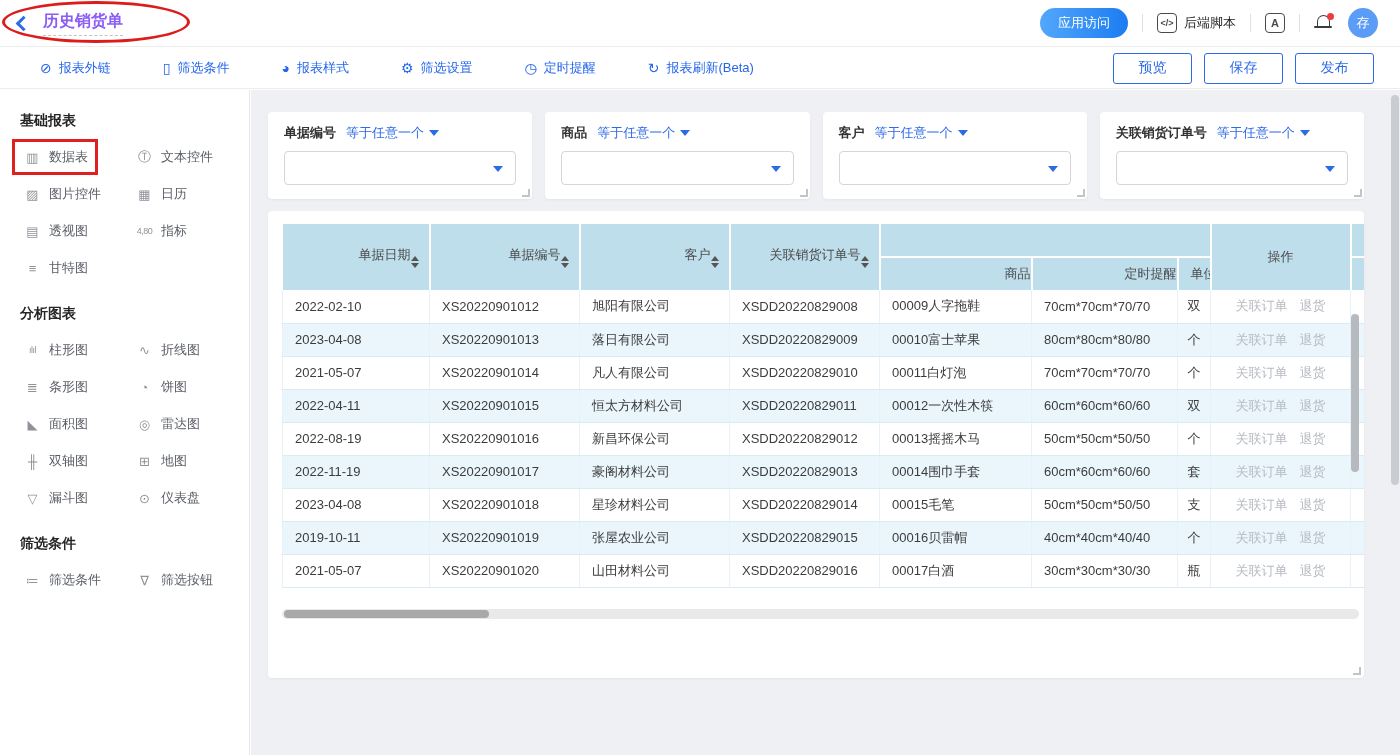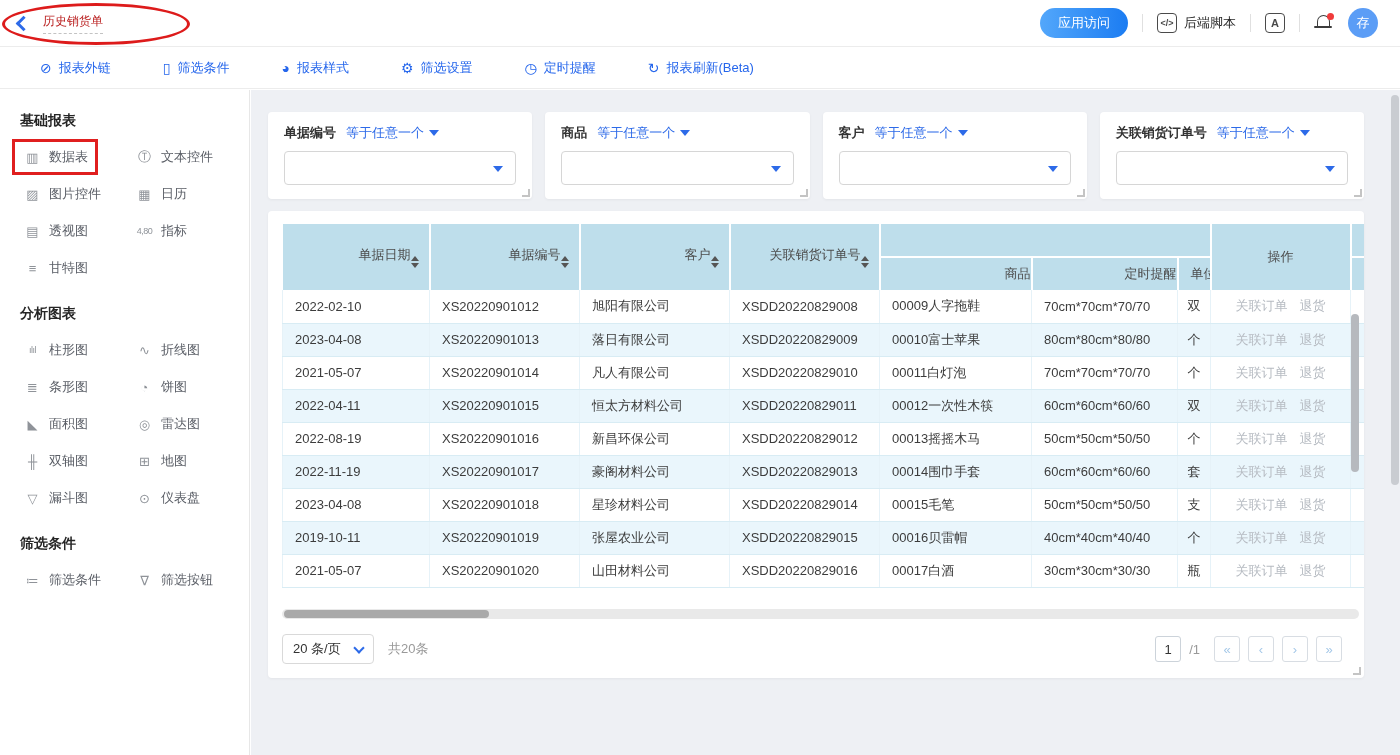--- a/index.html
+++ b/index.html
@@ -7,21 +7,21 @@
   body { font-family:"Liberation Sans","DejaVu Sans",sans-serif; background:#fff; color:#333; }
   .page { position:relative; width:1400px; height:755px; overflow:hidden; background:#fff; }
 
   
   .topbar { position:absolute; top:0; left:0; right:0; height:47px; background:#fff;
             border-bottom:1px solid #ececec; display:flex; align-items:center;
             justify-content:space-between; padding:0 22px 0 18px; z-index:5; }
   .topbar-left { display:flex; align-items:center; gap:14px; position:relative; }
   .back-ic { width:11px; height:11px; border-left:3px solid #2d6ae8; border-bottom:3px solid #2d6ae8;
              transform:rotate(45deg); cursor:pointer; margin-top:1px; }
-  .page-title { font-size:12px; font-weight:normal; color:#b91c1c; border-bottom:1px dashed #c3c3c3; padding-bottom:3px; }
+  .page-title { font-size:16px; font-weight:bold; color:#8b5cf6; border-bottom:1px dashed #c3c3c3; padding-bottom:3px; }
   .annot-ellipse { position:absolute; left:-16px; top:-10px; width:188px; height:42px;
                    border:3px solid #dd1b1b; border-radius:50%; pointer-events:none; }
   .topbar-right { display:flex; align-items:center; gap:14px; }
   .pill-btn { height:30px; padding:0 18px; border:none; border-radius:16px; color:#fff; font-size:13px;
               background:linear-gradient(90deg,#53a7fb,#1b7cf2); cursor:pointer; font-family:inherit; }
   .vdiv { width:1px; height:18px; background:#e0e0e0; }
   .hbtn { display:flex; align-items:center; gap:7px; font-size:13px; color:#262626; cursor:pointer; }
   .sq-ic { width:20px; height:20px; border:1.5px solid #4a4a4a; border-radius:4px; color:#4a4a4a;
            font-size:9px; display:flex; align-items:center; justify-content:center; font-weight:bold; }
   .bell-wrap { position:relative; width:20px; height:20px; cursor:pointer; }
@@ -176,20 +176,25 @@
         </div>
         <div class="tb-item">
           <span class="ic">◷</span>
           <span>定时提醒</span>
         </div>
         <div class="tb-item">
           <span class="ic">↻</span>
           <span>报表刷新(Beta)</span>
         </div>
       </div>
+    <div class="tb-actions">
+      <button class="ol-btn">预览</button>
+      <button class="ol-btn">保存</button>
+      <button class="ol-btn">发布</button>
+    </div>
   </nav>
 
   <aside class="sidebar" id="sidebar">
       <div class="sb-section">
         <h3>基础报表</h3>
         <div class="sb-grid">
           <div class="sb-item annotated">
             <span class="ic">▥</span>
             <span>数据表</span>
           </div>
@@ -481,35 +486,18 @@
               </tr>
             </tbody>
         </table>
       </div>
 
       <div class="v-scroll"></div>
       <div class="h-scroll">
           <span class="h-thumb"></span>
         </div>
 
-      <div class="tfoot">
-        <div class="tf-left">
-          <div class="psize">
-            <span>20 条/页</span>
-            <span class="chev-dn"></span>
-          </div>
-          <span class="tf-total">共20条</span>
-        </div>
-        <div class="tf-right">
-          <span class="pg-box">1</span>
-          <span class="pg-total">/1</span>
-          <span class="nav-btn">«</span>
-          <span class="nav-btn">‹</span>
-          <span class="nav-btn">›</span>
-          <span class="nav-btn">»</span>
-        </div>
-      </div>
       <span class="card-rz"></span>
     </section>
   </main>
 
   <div class="page-scrollbar"></div>
 </div>
 
 </body></html>

